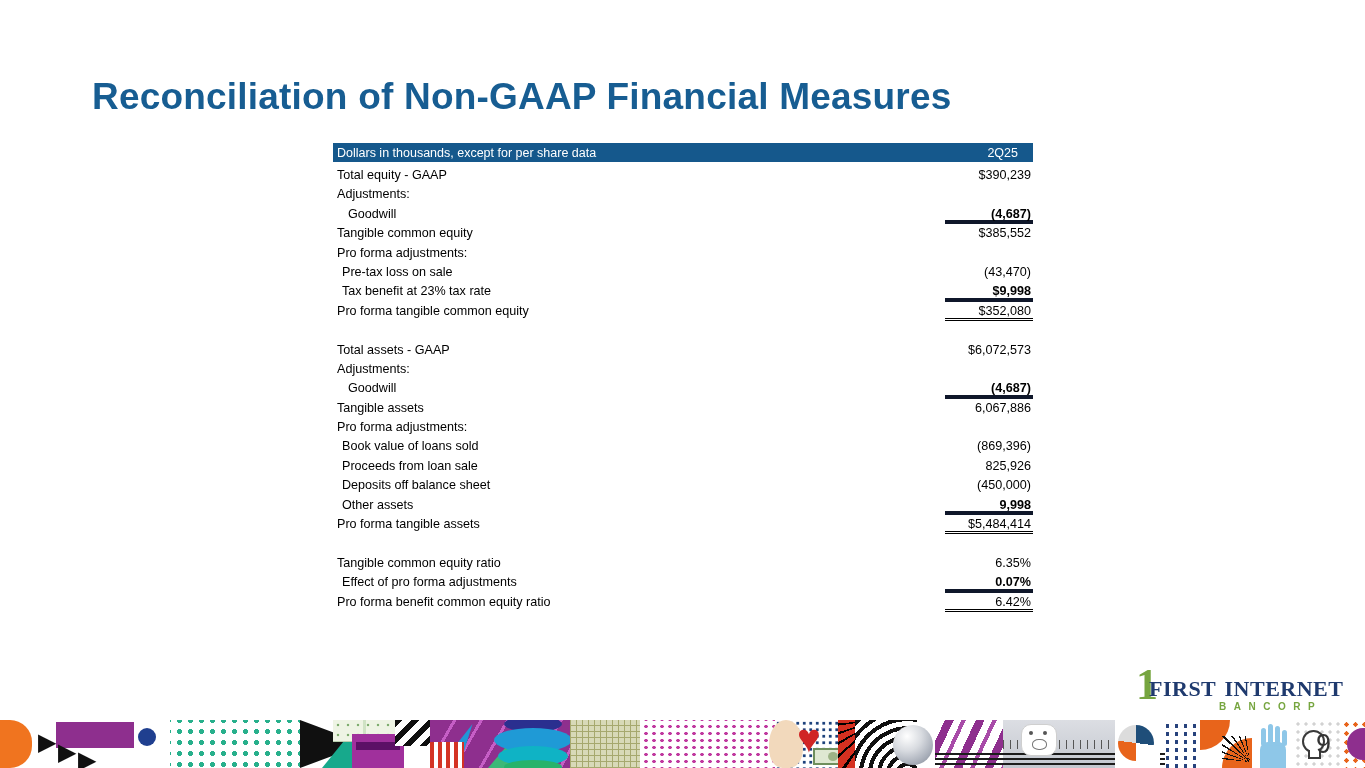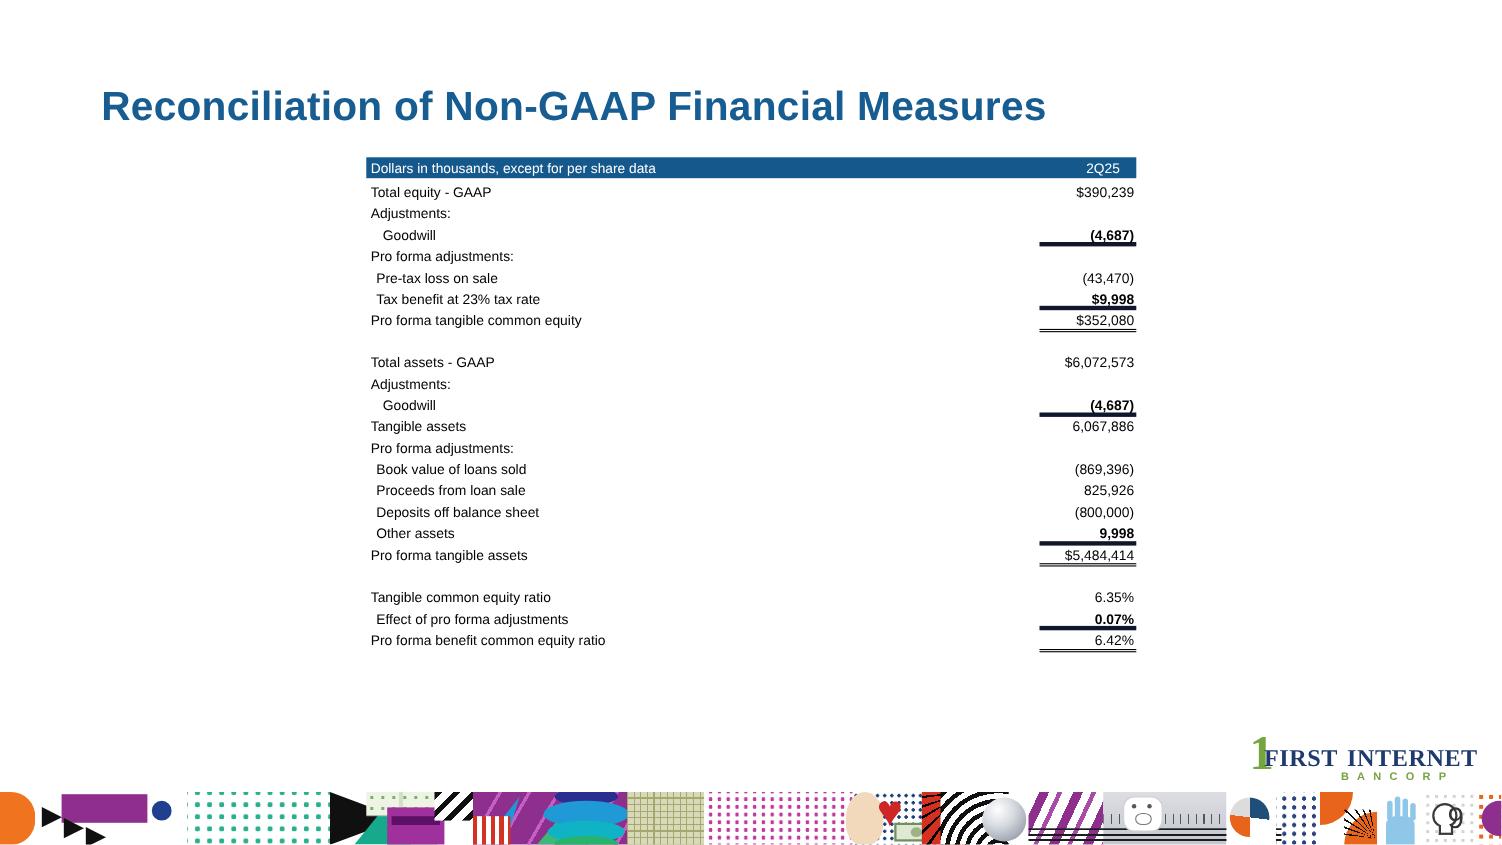--- a/index.html
+++ b/index.html
@@ -164,20 +164,24 @@
       </div>
       <div class="trow">
         <div class="tlabel indent0">Adjustments:</div>
         <div class="tvalue rule-none"></div>
       </div>
       <div class="trow">
         <div class="tlabel indent2">Goodwill</div>
         <div class="tvalue rule-single">(4,687)</div>
       </div>
       <div class="trow">
+        <div class="tlabel indent0">Tangible common equity</div>
+        <div class="tvalue rule-none">$385,552</div>
+      </div>
+      <div class="trow">
         <div class="tlabel indent0">Pro forma adjustments:</div>
         <div class="tvalue rule-none"></div>
       </div>
       <div class="trow">
         <div class="tlabel indent1">Pre-tax loss on sale</div>
         <div class="tvalue rule-none">(43,470)</div>
       </div>
       <div class="trow">
         <div class="tlabel indent1">Tax benefit at 23% tax rate</div>
         <div class="tvalue rule-single">$9,998</div>
@@ -210,21 +214,21 @@
       <div class="trow">
         <div class="tlabel indent1">Book value of loans sold</div>
         <div class="tvalue rule-none">(869,396)</div>
       </div>
       <div class="trow">
         <div class="tlabel indent1">Proceeds from loan sale</div>
         <div class="tvalue rule-none">825,926</div>
       </div>
       <div class="trow">
         <div class="tlabel indent1">Deposits off balance sheet</div>
-        <div class="tvalue rule-none">(800,000)</div>
+        <div class="tvalue rule-none">(450,000)</div>
       </div>
       <div class="trow">
         <div class="tlabel indent1">Other assets</div>
         <div class="tvalue rule-single">9,998</div>
       </div>
       <div class="trow">
         <div class="tlabel indent0">Pro forma tangible assets</div>
         <div class="tvalue rule-double">$5,484,414</div>
       </div>
       <div class="trow spacer"></div>

